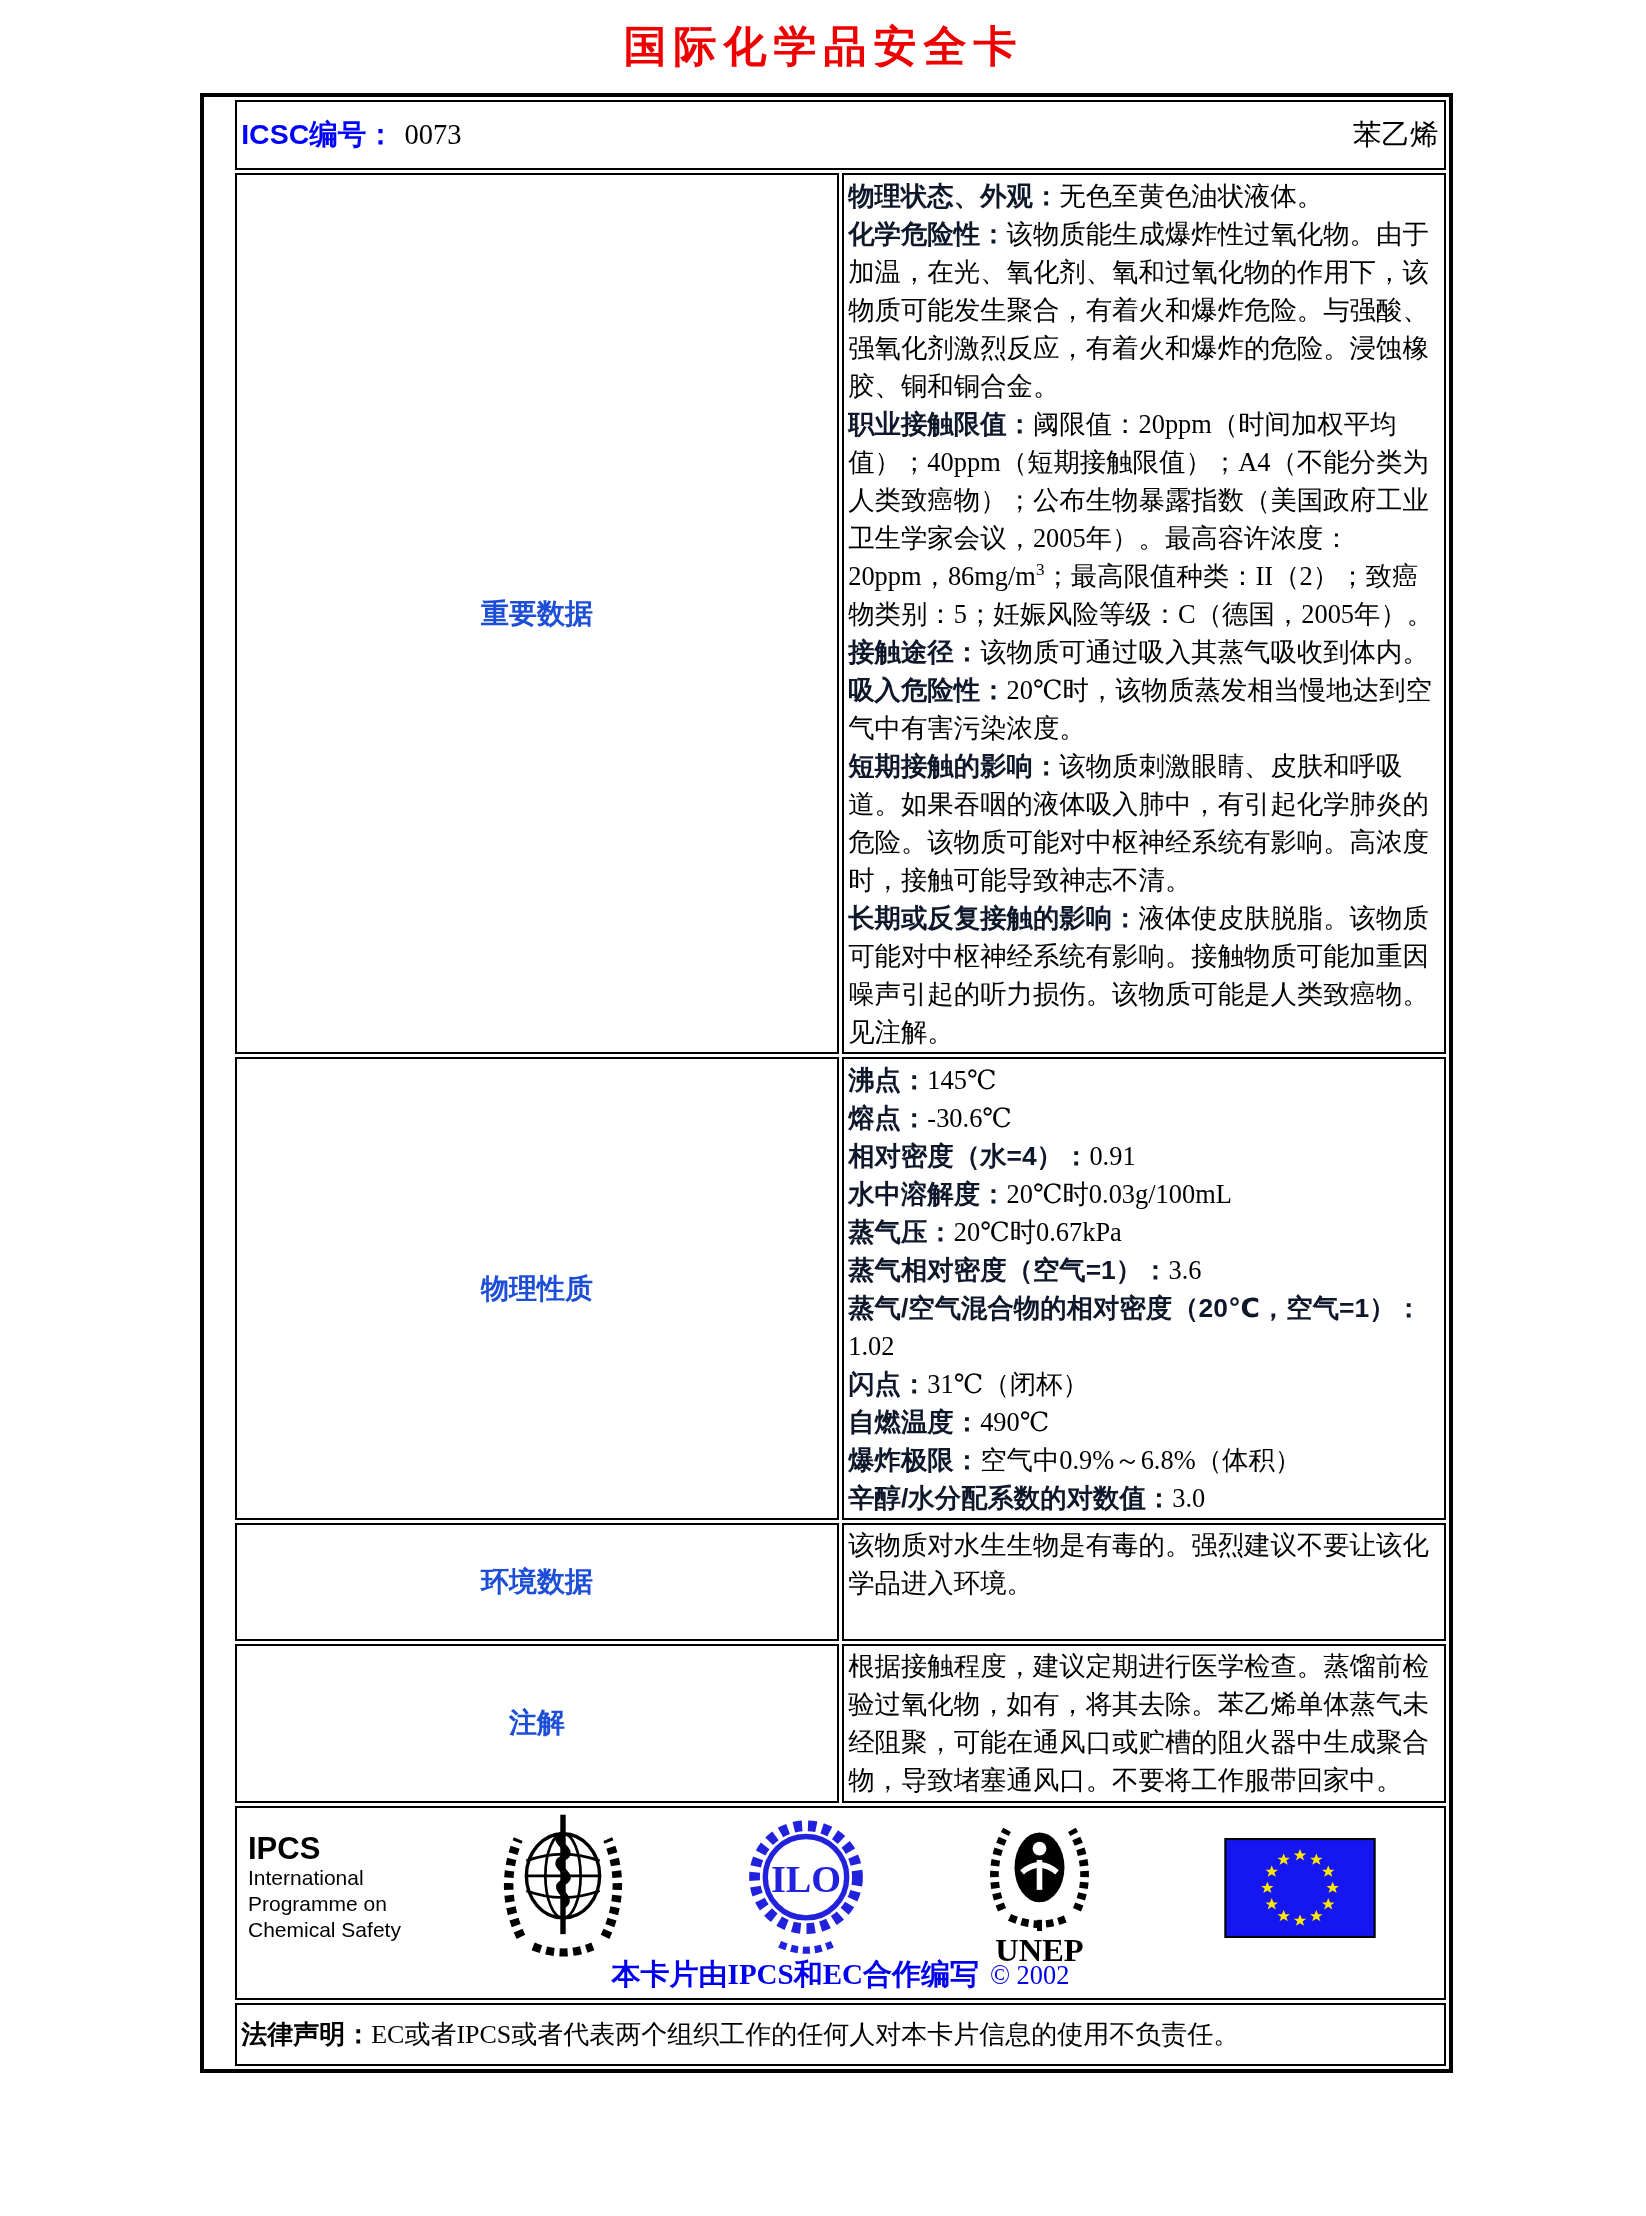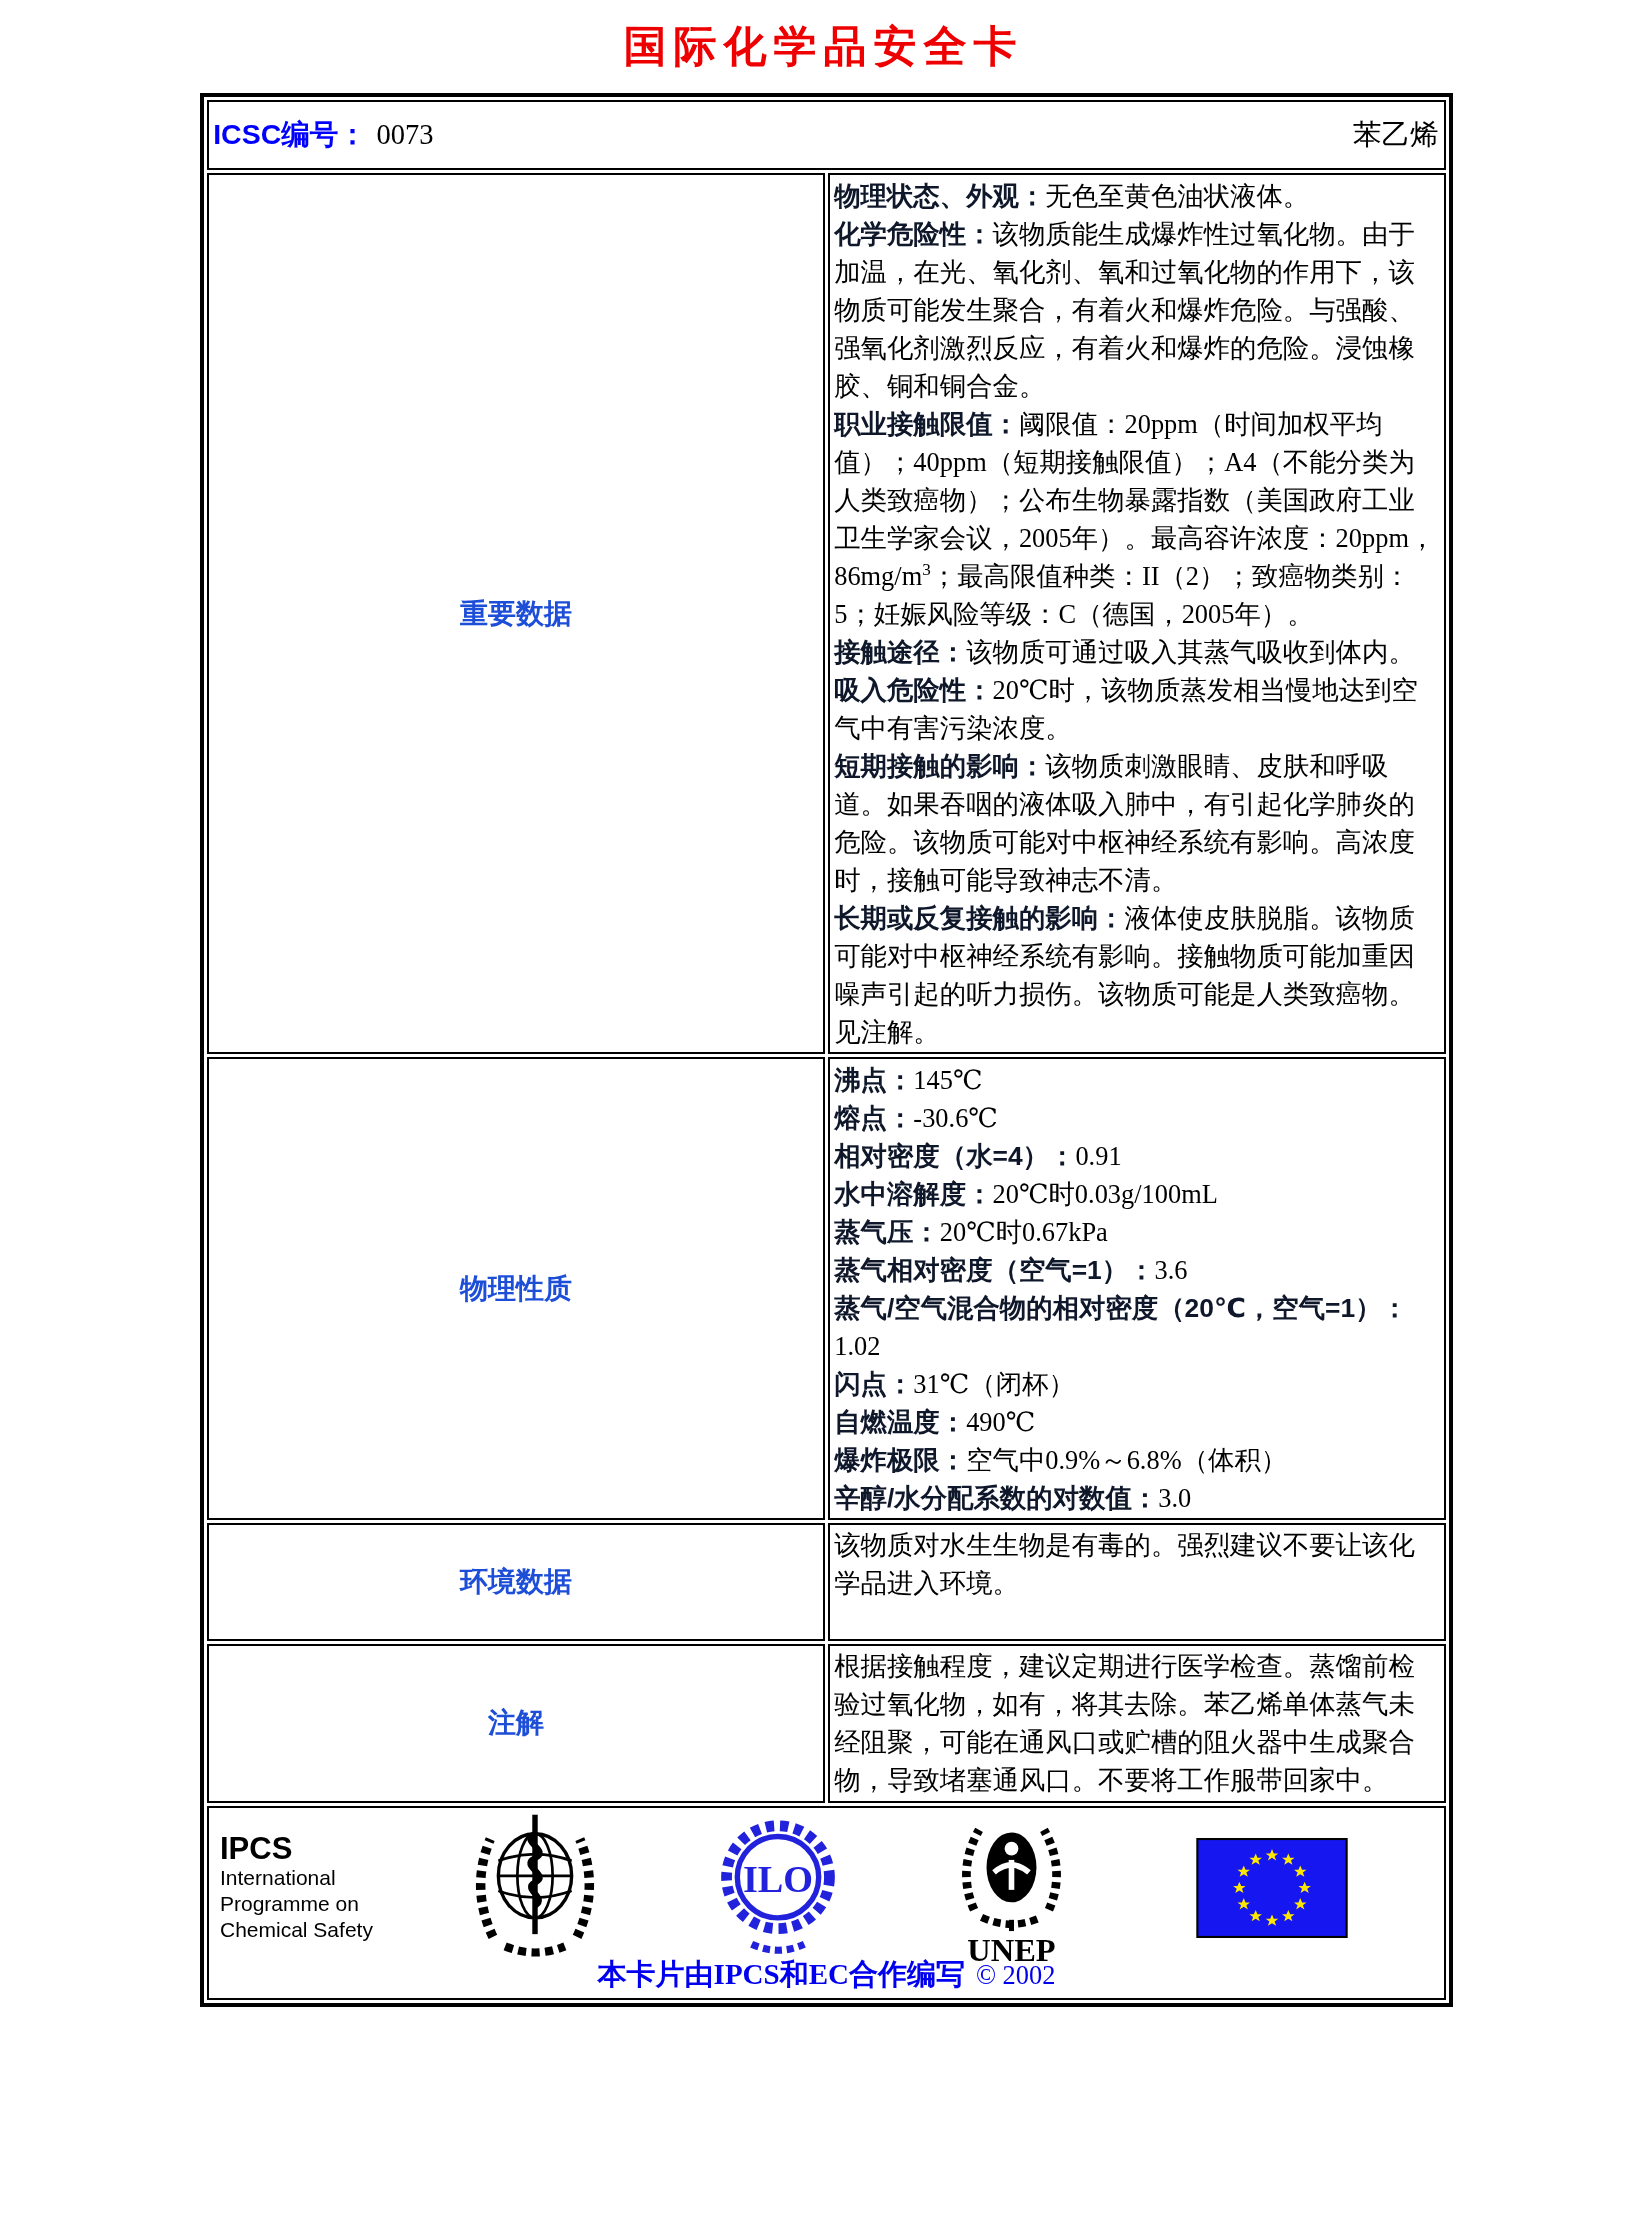--- a/index.html
+++ b/index.html
@@ -1,19 +1,19 @@
 <!DOCTYPE html>
 <html style="font-size:11px"><head>
 <meta charset="utf-8">
 <style>
   html,body{margin:0;padding:0;background:#ffffff;}
   body{width:1647px;height:2216px;position:relative;font-family:"Liberation Serif","DejaVu Serif",serif;color:#000;}
   .page-title{margin:18px 0 16.7px 0;text-align:center;color:#ee0000;font-size:43px;font-weight:bold;
     font-family:"Liberation Sans","DejaVu Sans",sans-serif;letter-spacing:7px;}
-  table.card{margin-left:200px;width:1253px;border:4.2px solid #000;border-collapse:separate;border-spacing:3.5px;background:#fff;table-layout:fixed;}
+  table.card{margin-left:200px;width:1253px;border:4.2px solid #000;border-collapse:separate;border-spacing:3.5px;background:#fff;table-layout:fixed;padding-left:28px;}
   td{border:2.1px solid #000;vertical-align:top;padding:1.4px 5.6px 1.4px 4.2px;background:#fff;}
   td.rowlabel{width:166px;text-align:center;vertical-align:middle;color:#1d4ed8;font-weight:bold;font-size:28px;
     font-family:"Liberation Sans","DejaVu Sans",sans-serif;padding:0;}
   .hdrcell{height:64px;vertical-align:middle;}
   .hdrflex{display:flex;justify-content:space-between;align-items:center;font-size:28.5px;}
   .hdr-label{color:#0000ff;font-weight:bold;font-family:"Liberation Sans","DejaVu Sans",sans-serif;}
   .hdr-num{margin-left:9.7px;}
   .content{font-size:26.4px;line-height:38px;overflow-wrap:anywhere;}
   .content p{margin:0;}
   .lbl{color:#0f172a;font-weight:bold;font-family:"Liberation Sans","DejaVu Sans",sans-serif;}
@@ -166,15 +166,20 @@
           <use href="#star" transform="translate(68.3,48.5)"></use>
           <use href="#star" transform="translate(85.5,31.3)"></use>
         </svg>
       </div>
       <div class="caption-line">
         <span class="caption-main">本卡片由IPCS和EC合作编写</span><span class="caption-copy">© 2002</span>
       </div>
     </td>
   </tr>
 
+  <tr>
+    <td colspan="2" class="legal-cell">
+      <span class="legal-label">法律声明：</span><span>EC或者IPCS或者代表两个组织工作的任何人对本卡片信息的使用不负责任。</span>
+    </td>
+  </tr>
 </tbody>
   </table>
 
 
 </body></html>

